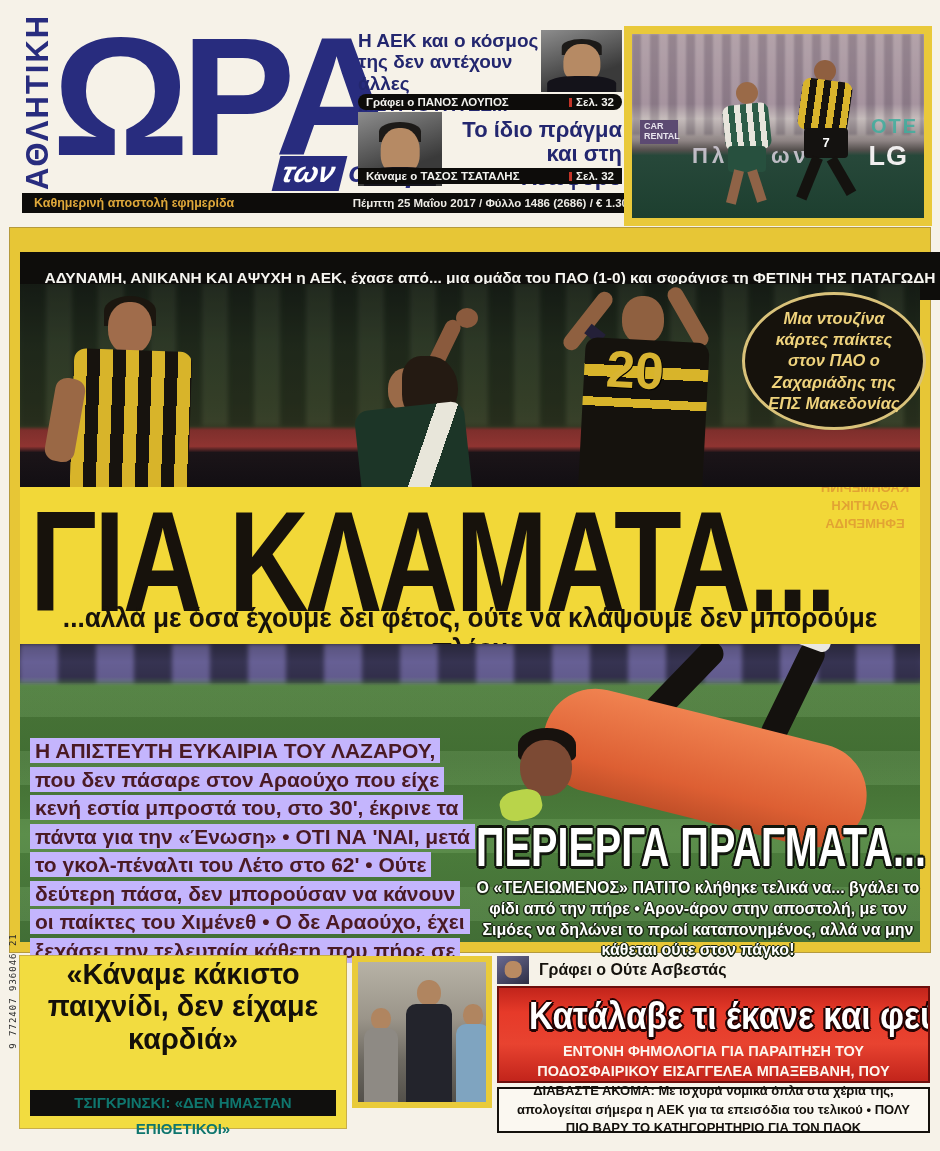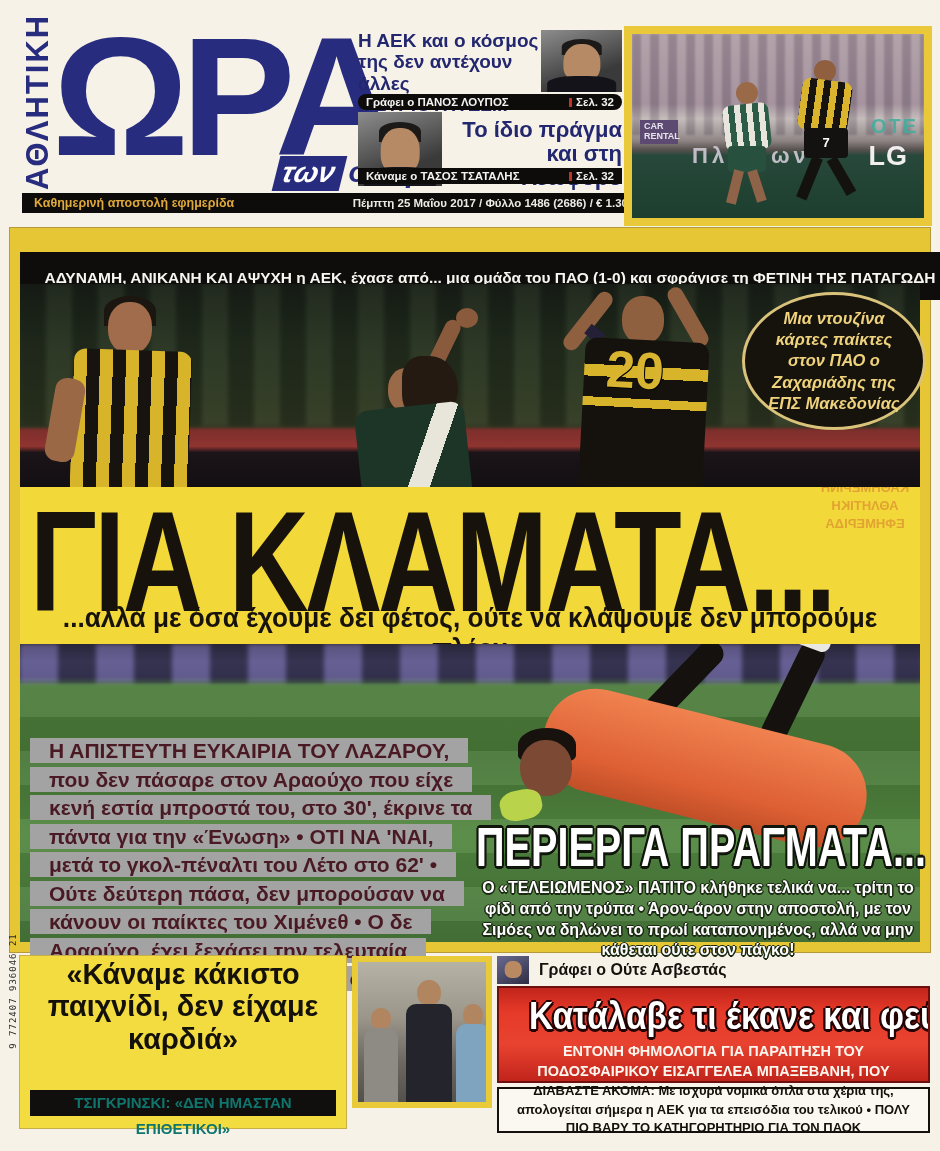--- a/index.html
+++ b/index.html
@@ -115,21 +115,21 @@
     background:repeating-linear-gradient(180deg,rgba(255,255,255,.06) 0 34px,rgba(0,0,0,.07) 34px 68px);}
   .gk-body{position:absolute;left:520px;top:72px;width:330px;height:104px;border-radius:52px;
     background:linear-gradient(180deg,#f08250,#dd5f33 70%,#c14f28);transform:rotate(14deg);}
   .gk-head{position:absolute;left:500px;top:96px;width:52px;height:56px;border-radius:48%;background:#7c4a34;}
   .gk-hair{position:absolute;left:498px;top:84px;width:58px;height:34px;border-radius:50% 50% 20% 20%;background:#17120e;}
   .gk-leg1{position:absolute;left:760px;top:-6px;width:26px;height:110px;background:#14110e;border-radius:12px;transform:rotate(26deg);}
   .gk-leg2{position:absolute;left:650px;top:-14px;width:26px;height:104px;background:#14110e;border-radius:12px;transform:rotate(44deg);}
   .gk-boot{position:absolute;left:772px;top:-18px;width:40px;height:22px;background:#e9e7e2;border-radius:8px;transform:rotate(20deg);}
   .gk-glove{position:absolute;left:480px;top:146px;width:42px;height:30px;border-radius:40%;background:#b9d44a;transform:rotate(-12deg);}
   .midtext{position:absolute;left:30px;top:716px;width:448px;font-size:21px;line-height:1.36;font-weight:800;color:#4a1a24;}
-  .hl{background:#a3a3a3;padding:1px 19px;box-decoration-break:clone;-webkit-box-decoration-break:clone;}
+  .hl{background:#c4b5fd;padding:1px 5px;box-decoration-break:clone;-webkit-box-decoration-break:clone;}
   .weird-headline{position:absolute;left:476px;top:820px;font-size:55px;font-weight:800;color:#fff;
     white-space:nowrap;letter-spacing:0px;transform:scaleX(0.72);transform-origin:left top;line-height:1;
     text-shadow:3px 0 0 #11160d,-3px 0 0 #11160d,0 3px 0 #11160d,0 -3px 0 #11160d,2px 2px 0 #11160d,-2px 2px 0 #11160d,2px -2px 0 #11160d,-2px -2px 0 #11160d;}
   .weird-sub{position:absolute;left:472px;top:878px;width:452px;text-align:center;color:#fff;
     font-size:16px;line-height:1.3;font-weight:800;
     text-shadow:1.5px 0 0 #1c2a14,-1.5px 0 0 #1c2a14,0 1.5px 0 #1c2a14,0 -1.5px 0 #1c2a14,1px 1px 0 #1c2a14,-1px 1px 0 #1c2a14;}
   
   .bl-box{position:absolute;left:20px;top:956px;width:326px;height:172px;background:#f2dc40;box-shadow:0 0 0 1px #c8ae4a;}
   .bl-kicker{margin-top:8px;text-align:center;font-size:17px;font-weight:800;color:#14100a;}
   .bl-quote{margin-top:2px;text-align:center;font-size:30px;line-height:1.08;font-weight:800;color:#14100a;
@@ -279,21 +279,21 @@
     <div class="gk-head"></div>
     <div class="gk-glove"></div>
   </div>
 
   <p class="midtext">
     <span class="hl">Η ΑΠΙΣΤΕΥΤΗ ΕΥΚΑΙΡΙΑ ΤΟΥ ΛΑΖΑΡΟΥ,</span>
     <span class="hl">που δεν πάσαρε στον Αραούχο που είχε κενή εστία μπροστά του, στο 30', έκρινε τα πάντα για την «Ένωση» • ΟΤΙ ΝΑ 'ΝΑΙ, μετά το γκολ-πέναλτι του Λέτο στο 62' • Ούτε δεύτερη πάσα, δεν μπορούσαν να κάνουν οι παίκτες του Χιμένεθ • Ο δε Αραούχο, έχει ξεχάσει την τελευταία κάθετη που πήρε σε αυτή την ομάδα</span>
   </p>
 
   <div class="weird-headline">ΠΕΡΙΕΡΓΑ ΠΡΑΓΜΑΤΑ...</div>
-  <div class="weird-sub">Ο «ΤΕΛΕΙΩΜΕΝΟΣ» ΠΑΤΙΤΟ κλήθηκε τελικά να... τρίτη το φίδι από την τρύπα • Άρον-άρον στην αποστολή, με τον Σιμόες να δηλώνει το πρωί καταπονημένος, αλλά να μην κάθεται ούτε στον πάγκο!</div>
+  <div class="weird-sub">Ο «ΤΕΛΕΙΩΜΕΝΟΣ» ΠΑΤΙΤΟ κλήθηκε τελικά να... βγάλει το φίδι από την πήρε • Άρον-άρον στην αποστολή, με τον Σιμόες να δηλώνει το πρωί καταπονημένος, αλλά να μην κάθεται ούτε στον πάγκο!</div>
 
   <div class="bl-box">
     <div class="bl-quote">«Κάναμε κάκιστο παιχνίδι, δεν είχαμε καρδιά»</div>
     <div class="bl-bar">ΤΣΙΓΚΡΙΝΣΚΙ: «ΔΕΝ ΗΜΑΣΤΑΝ ΕΠΙΘΕΤΙΚΟΙ»</div>
   </div>
 
   <div class="coach-photo">
     <div class="coach-inner">
       <div class="fig fig1">
           <div class="fh"></div>

